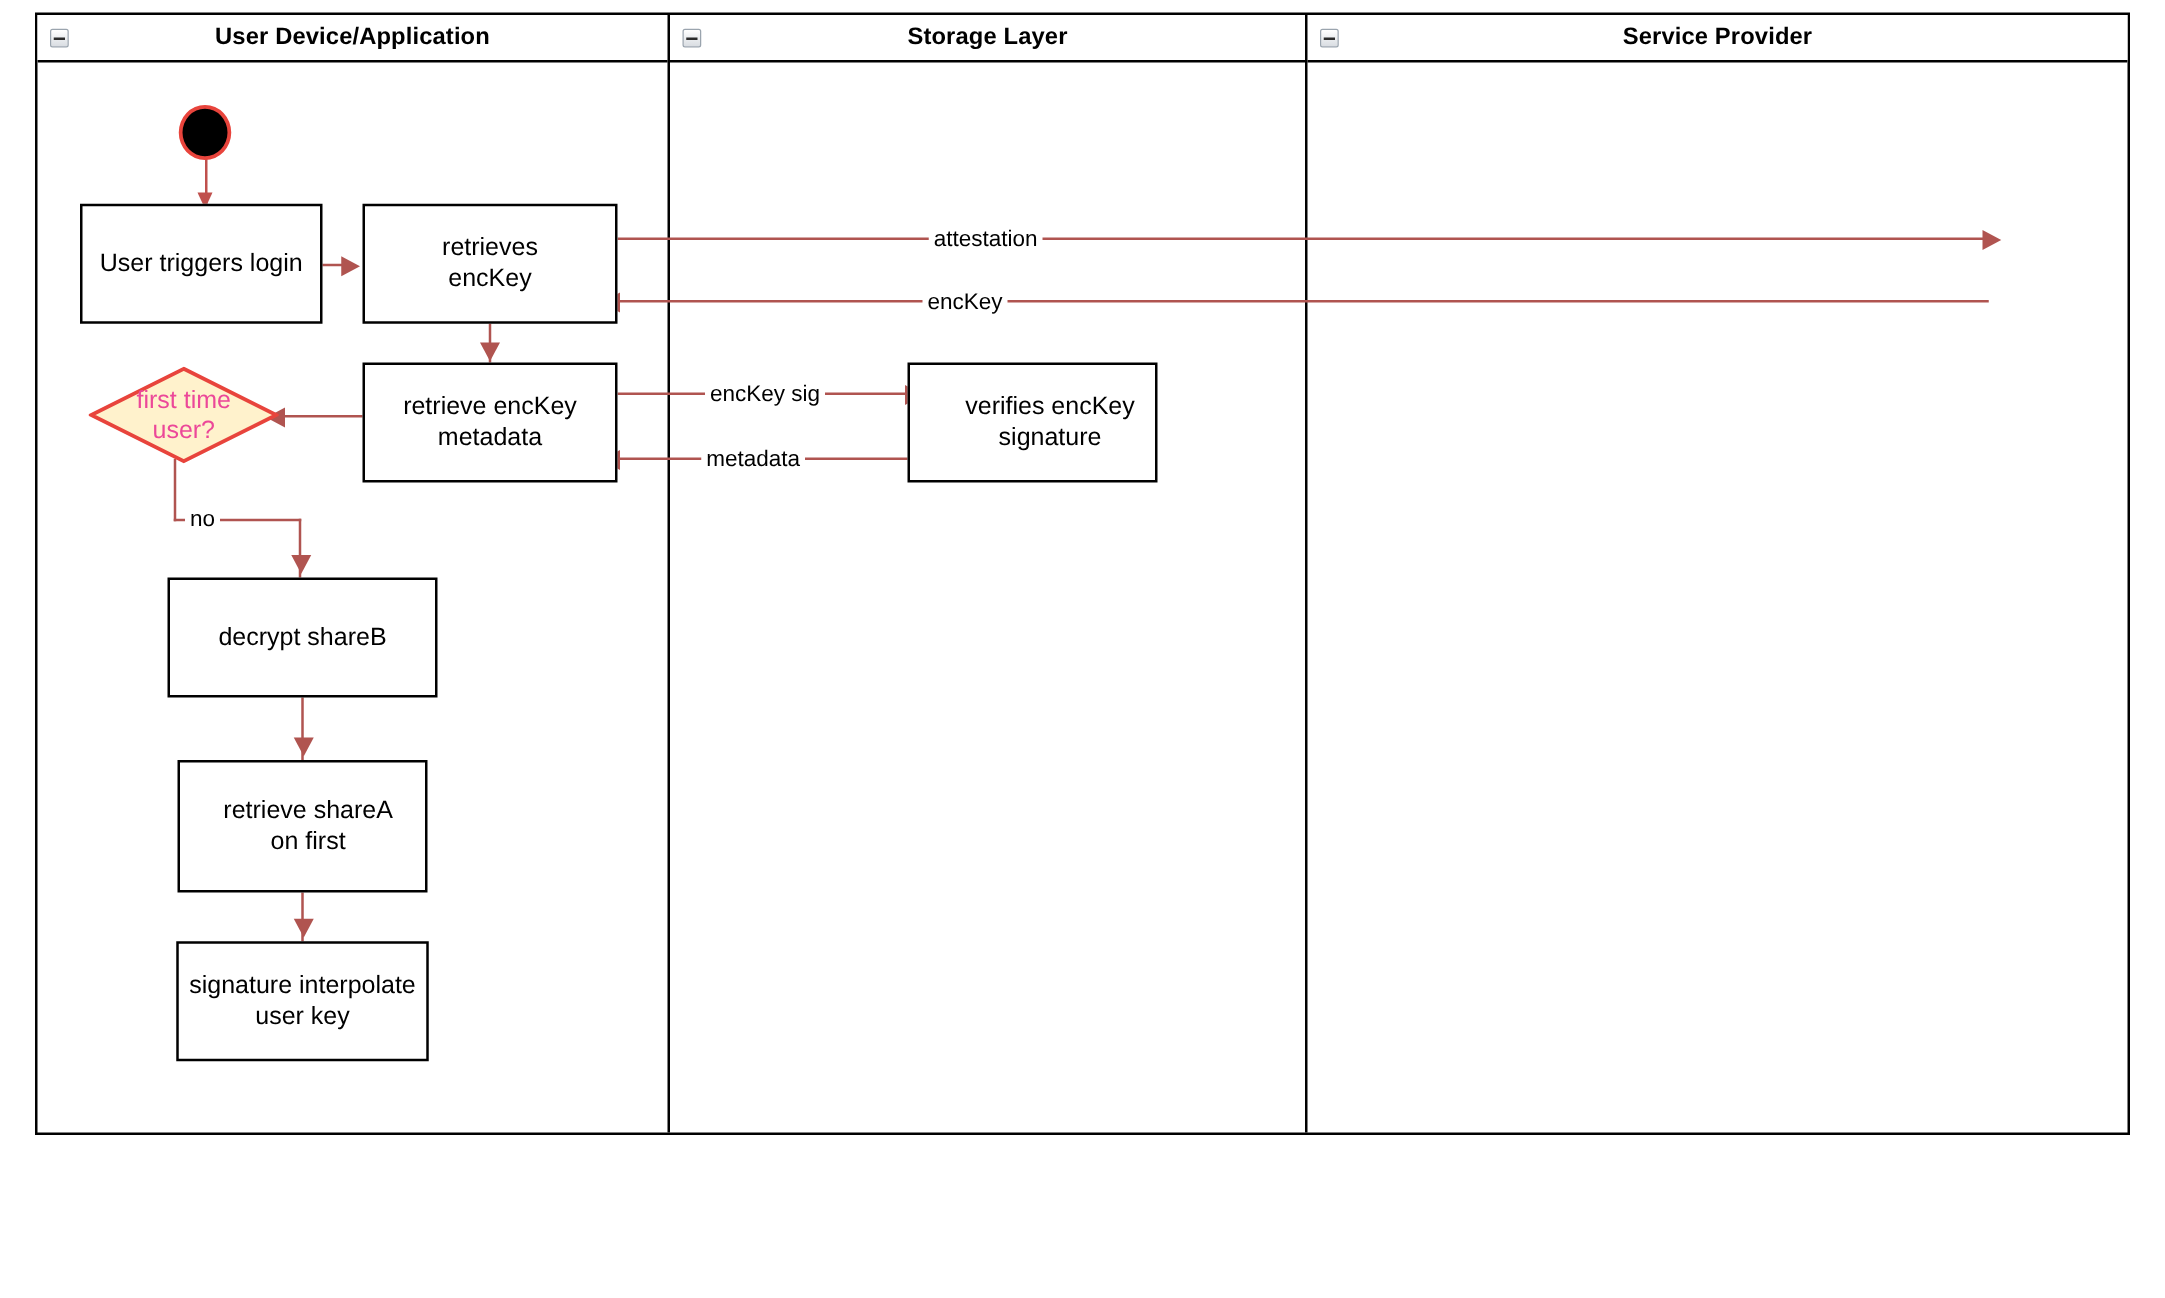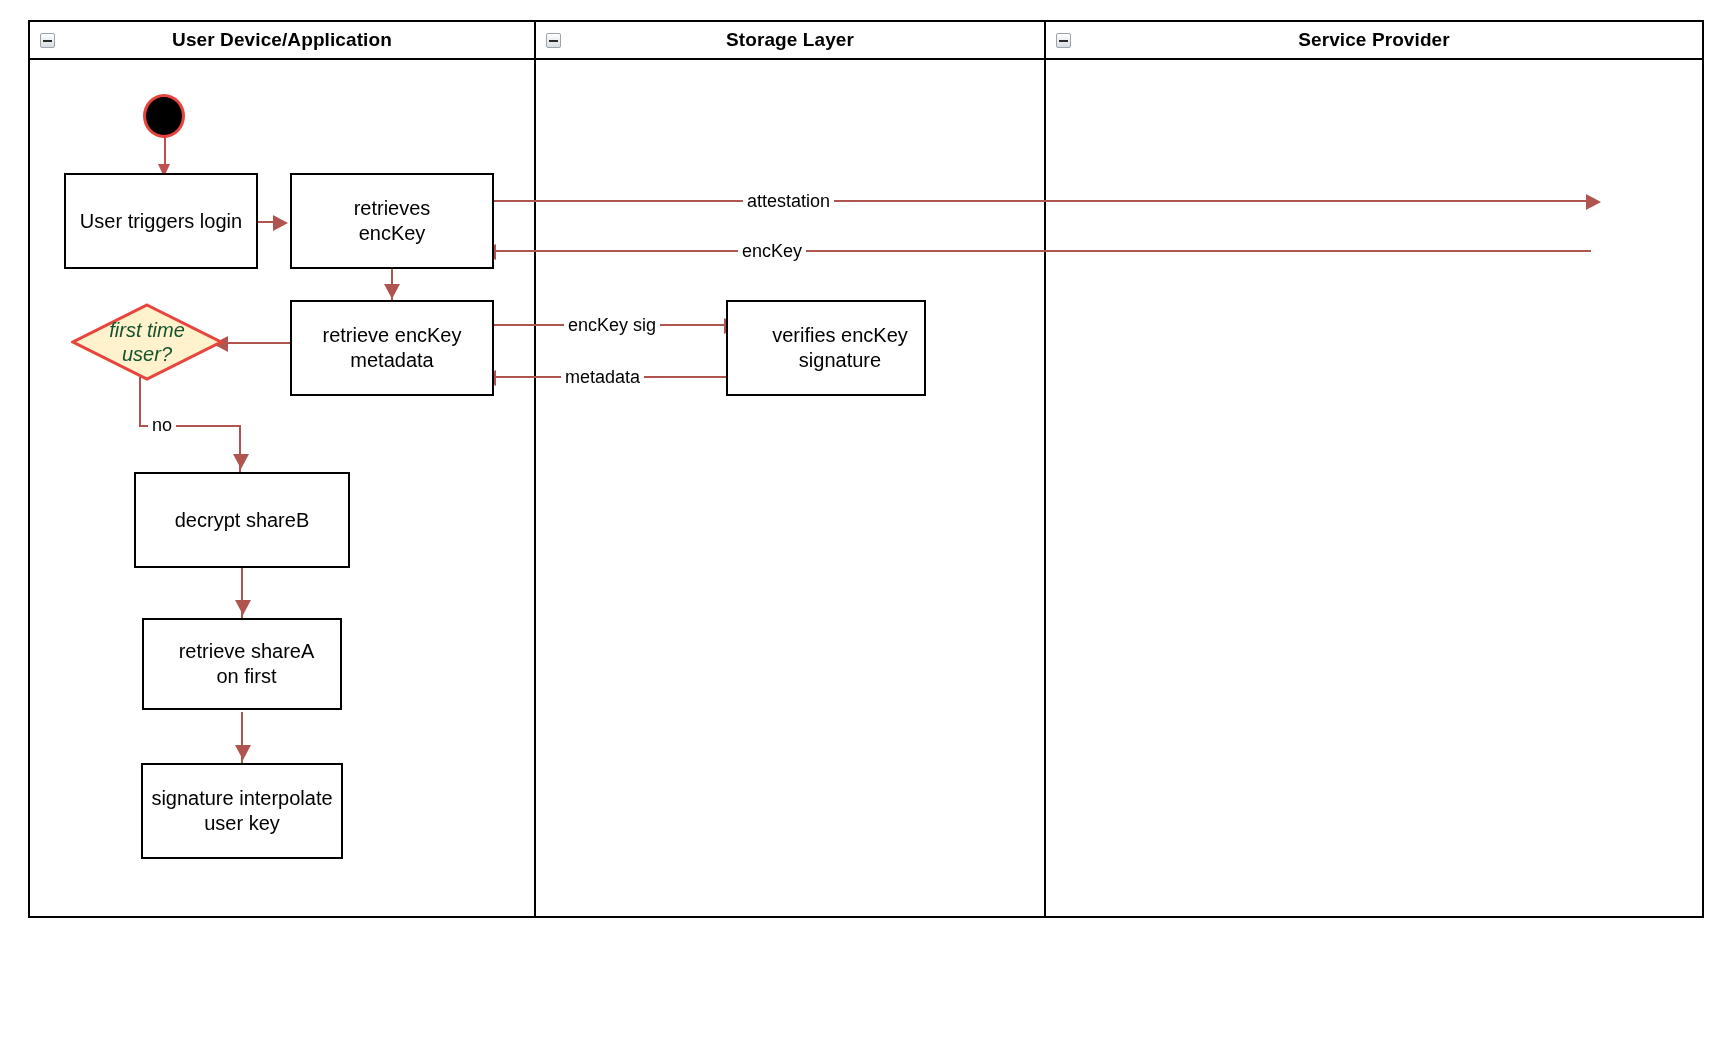--- a/index.html
+++ b/index.html
@@ -1,20 +1,20 @@
 <!DOCTYPE html>
 <html><head>
 <meta charset="utf-8">
 <style>
   html,body{margin:0;padding:0;background:#ffffff;}
   body{font-family:"Liberation Sans",sans-serif;}
   #canvas{position:relative;width:1732px;height:1038px;background:#ffffff;overflow:hidden;}
 
   
-  .pool{position:absolute;left:28px;top:20px;width:1676px;height:898px;
+  .pool{position:absolute;left:28px;top:10px;width:1676px;height:898px;
         border:2px solid #000;box-sizing:border-box;background:#fff;}
   .lane-div{position:absolute;top:0;width:2px;height:100%;background:#000;}
   .lane-head{position:absolute;top:0;height:38px;box-sizing:border-box;
              border-bottom:2px solid #000;background:#fff;
              display:flex;align-items:center;justify-content:center;}
   .lane-title{font-weight:bold;font-size:19px;color:#000;letter-spacing:.1px;}
   .collapse-icon{position:absolute;left:10px;top:11px;width:15px;height:15px;
                  box-sizing:border-box;border:1px solid #9aa4ae;border-radius:2px;
                  background:linear-gradient(#ffffff,#d9dde2);
                  display:flex;align-items:center;justify-content:center;}
@@ -23,21 +23,21 @@
   
   .node{position:absolute;box-sizing:border-box;border:2px solid #000;background:#fff;
         display:flex;align-items:center;justify-content:center;text-align:center;
         font-size:20px;line-height:1.25;color:#000;padding:2px 6px;}
   .start-node{position:absolute;border-radius:50%;background:#000;
               border:3px solid #e8443c;box-sizing:border-box;}
 
   .diamond{position:absolute;}
   .diamond .dlabel{position:absolute;left:0;top:0;width:100%;height:100%;
         display:flex;align-items:center;justify-content:center;text-align:center;
-        font-size:20px;line-height:1.2;color:#14532d;font-style:italic;}
+        font-size:20px;line-height:1.2;color:#ec4899;}
 
   
   .edge{position:absolute;background:#b05450;}
   .h{height:2px;}
   .v{width:2px;}
   .arrow{position:absolute;width:0;height:0;}
   .ar-right{border-top:8px solid transparent;border-bottom:8px solid transparent;border-left:15px solid #b05450;}
   .ar-left{border-top:8px solid transparent;border-bottom:8px solid transparent;border-right:15px solid #b05450;}
   .ar-down{border-left:8px solid transparent;border-right:8px solid transparent;border-top:15px solid #b05450;}
   .ar-down-thin{border-left:6px solid transparent;border-right:6px solid transparent;border-top:13px solid #c0504d;}
@@ -138,21 +138,21 @@
       <div class="dlabel" style="flex-direction:column;">
         <span>first time</span>
         <span>user?</span>
       </div>
     </div>
 
     <div class="node" style="left:104px;top:450px;width:216px;height:96px;">
       <span>decrypt shareB</span>
     </div>
 
-    <div class="node" style="left:112px;top:596px;width:200px;height:92px;flex-direction:column;padding-left:15px;">
+    <div class="node" style="left:112px;top:596px;width:200px;height:106px;flex-direction:column;padding-left:15px;">
       <span>retrieve shareA</span>
       <span>on first</span>
     </div>
 
     <div class="node" style="left:111px;top:741px;width:202px;height:96px;flex-direction:column;">
       <span>signature interpolate</span>
       <span>user key</span>
     </div>
 
     <div class="node" style="left:696px;top:278px;width:200px;height:96px;flex-direction:column;padding-left:34px;">

